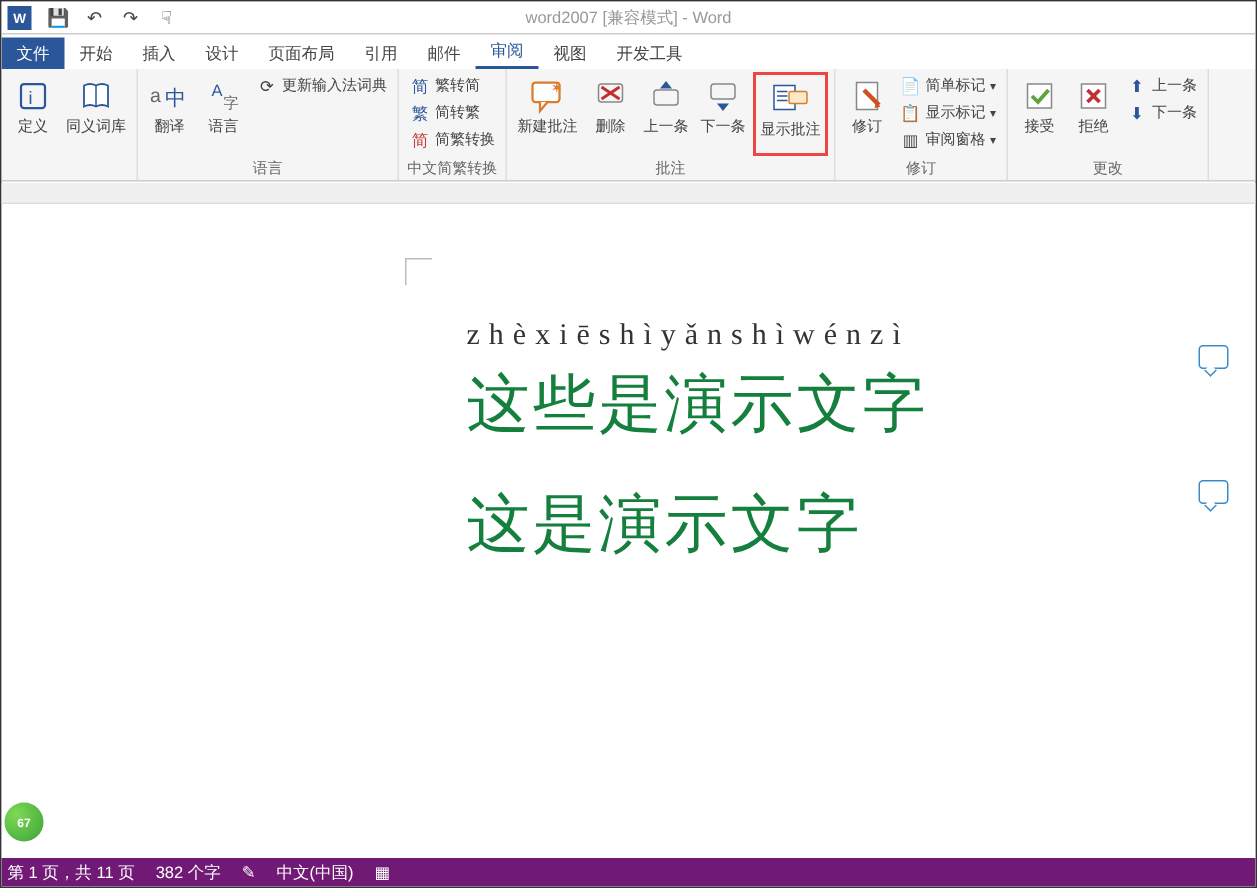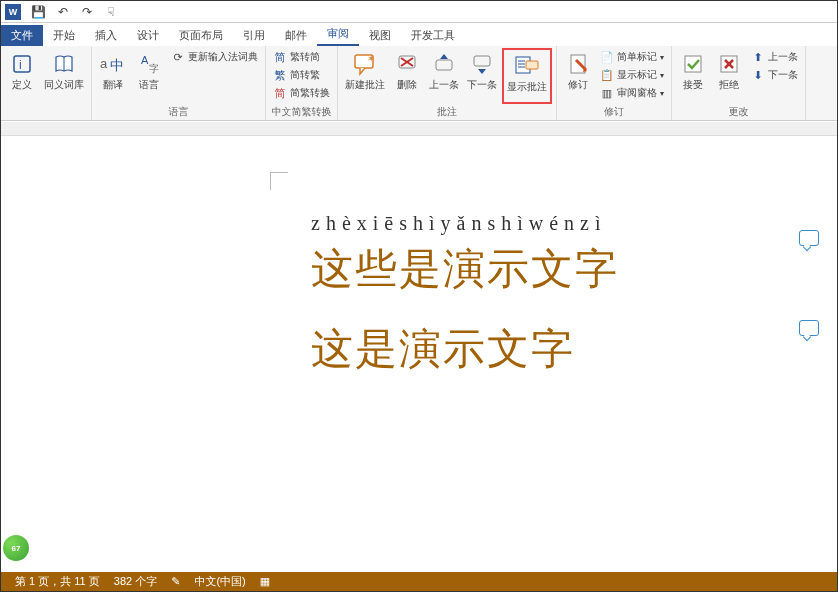--- a/index.html
+++ b/index.html
@@ -27,49 +27,50 @@
     .rbtn-sm .micon { width: 14px; height: 14px; display: flex; align-items: center; justify-content: center; font-size: 11px; }
     .vstack { display: flex; flex-direction: column; justify-content: flex-start; gap: 0; }
     .highlight { border: 2px solid #ef4444; }
     
     .docarea { position: absolute; top: 121px; bottom: 19px; left: 0; right: 0; background: #fff; }
     .ruler-space { height: 14px; background: #f0f0f0; border-bottom: 1px solid #ddd; }
     .page { position: absolute; left: 235px; top: 14px; width: 600px; height: 440px; background: #fff; }
     .corner { position: absolute; width: 18px; height: 18px; border-color: #bbb; }
     .corner.tl { top: 36px; left: 34px; border-left: 1px solid #bbb; border-top: 1px solid #bbb; }
     .pinyin { font-family: "Times New Roman", serif; font-size: 20px; letter-spacing: 6px; color: #333; }
-    .chinese { font-family: Liberation Serif, serif; font-size: 42px; color: #a16207; letter-spacing: 2px; }
+    .chinese { font-family: Liberation Serif, serif; font-size: 42px; color: #15803d; letter-spacing: 2px; }
     .content { position: absolute; left: 75px; top: 76px; }
     .line1 { margin-bottom: 2px; }
     .line2 { margin-top: 6px; }
     .line3 { margin-top: 24px; }
     
     .comment-bubble { width: 20px; height: 16px; border: 1.5px solid #3a8bc9; border-radius: 3px; position: relative; }
     .comment-bubble:after { content: ''; position: absolute; bottom: -5px; left: 4px; width: 5px; height: 5px; border-left: 1.5px solid #3a8bc9; border-bottom: 1.5px solid #3a8bc9; transform: rotate(-45deg); background: #fff; }
     .cb1 { position: absolute; right: 18px; top: 108px; }
     .cb2 { position: absolute; right: 18px; top: 198px; }
     
-    .statusbar { position: absolute; bottom: 0; left: 0; right: 0; height: 19px; background: #a16207; color: #fff; font-size: 11px; display: flex; align-items: center; padding: 0 14px; gap: 14px; }
+    .statusbar { position: absolute; bottom: 0; left: 0; right: 0; height: 19px; background: #701a75; color: #fff; font-size: 11px; display: flex; align-items: center; padding: 0 4px; gap: 14px; }
     .statusbar .sitem { display: flex; align-items: center; gap: 4px; }
     
     .green-badge { position: absolute; left: 2px; bottom: 30px; width: 26px; height: 26px; border-radius: 50%; background: radial-gradient(circle at 30% 30%, #7ed957, #3aa335); display: flex; align-items: center; justify-content: center; font-size: 8px; color: #fff; font-weight: bold; }
     
     svg { display: block; }
   </style>
 </head>
 <body>
 
 <div class="titlebar">
   <div class="titlebar-icon">W</div>
   <div class="qat">
     <span class="qat-btn">💾</span>
     <span class="qat-btn">↶</span>
     <span class="qat-btn">↷</span>
     <span class="qat-btn">☟</span>
   </div>
+  <div class="title-text">word2007 [兼容模式] - Word</div>
 </div>
 
 <div class="tabbar">
   <div class="tab file">文件</div>
   <div class="tab">开始</div>
   <div class="tab">插入</div>
   <div class="tab">设计</div>
   <div class="tab">页面布局</div>
   <div class="tab">引用</div>
   <div class="tab">邮件</div>

